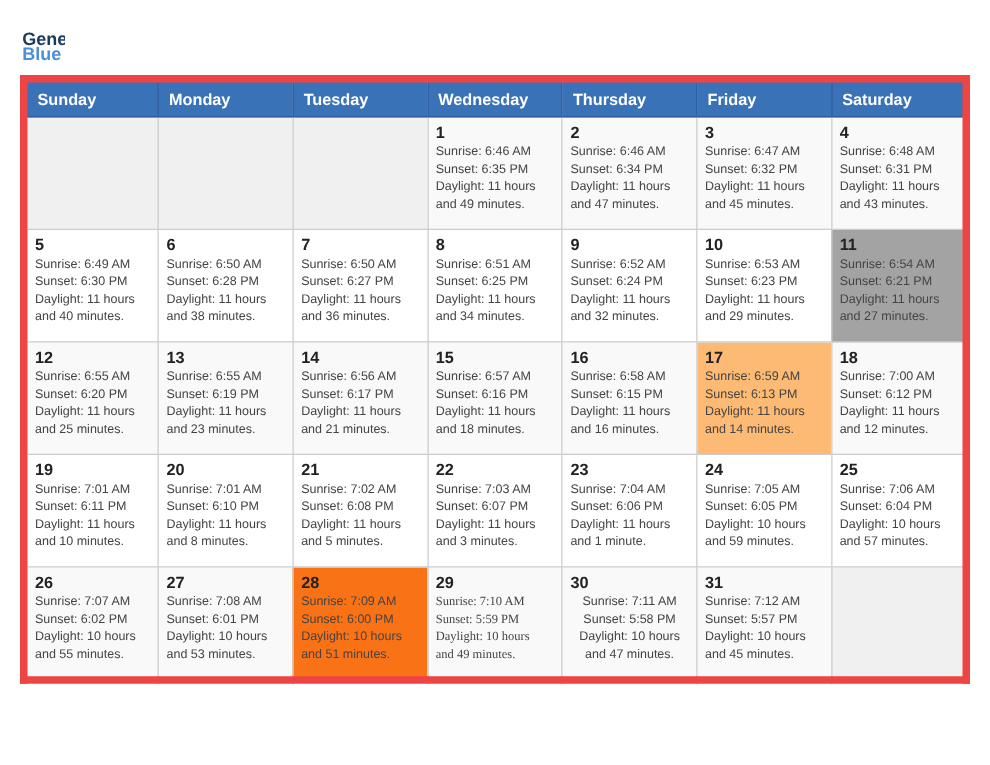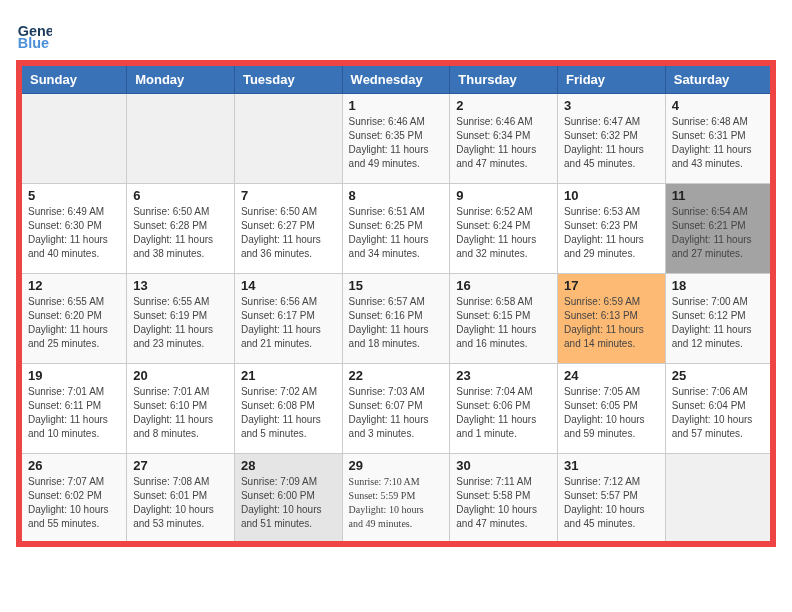--- a/index.html
+++ b/index.html
@@ -303,37 +303,37 @@
 Daylight: 10 hours
 and 55 minutes.</div>
         </td>
         <td style="background: rgb(249, 249, 249);">
           <span class="day-number">27</span>
           <div class="day-info" style="white-space: pre-line;">Sunrise: 7:08 AM
 Sunset: 6:01 PM
 Daylight: 10 hours
 and 53 minutes.</div>
         </td>
-        <td style="background: #e5e5e5;">
+        <td style="background: #f97316;">
           <span class="day-number">28</span>
           <div class="day-info" style="white-space: pre-line;">Sunrise: 7:09 AM
 Sunset: 6:00 PM
 Daylight: 10 hours
 and 51 minutes.</div>
         </td>
         <td style="background: rgb(249, 249, 249);">
           <span class="day-number">29</span>
           <div class="day-info" style="white-space: pre-line; font-family: Liberation Serif, serif;">Sunrise: 7:10 AM
 Sunset: 5:59 PM
 Daylight: 10 hours
 and 49 minutes.</div>
         </td>
         <td style="background: rgb(249, 249, 249);">
           <span class="day-number">30</span>
-          <div class="day-info" style="white-space: pre-line;">Sunrise: 7:11 AM
+          <div class="day-info" style="white-space: pre-line; text-align: center;">Sunrise: 7:11 AM
 Sunset: 5:58 PM
 Daylight: 10 hours
 and 47 minutes.</div>
         </td>
         <td style="background: rgb(249, 249, 249);">
           <span class="day-number">31</span>
           <div class="day-info" style="white-space: pre-line;">Sunrise: 7:12 AM
 Sunset: 5:57 PM
 Daylight: 10 hours
 and 45 minutes.</div>

